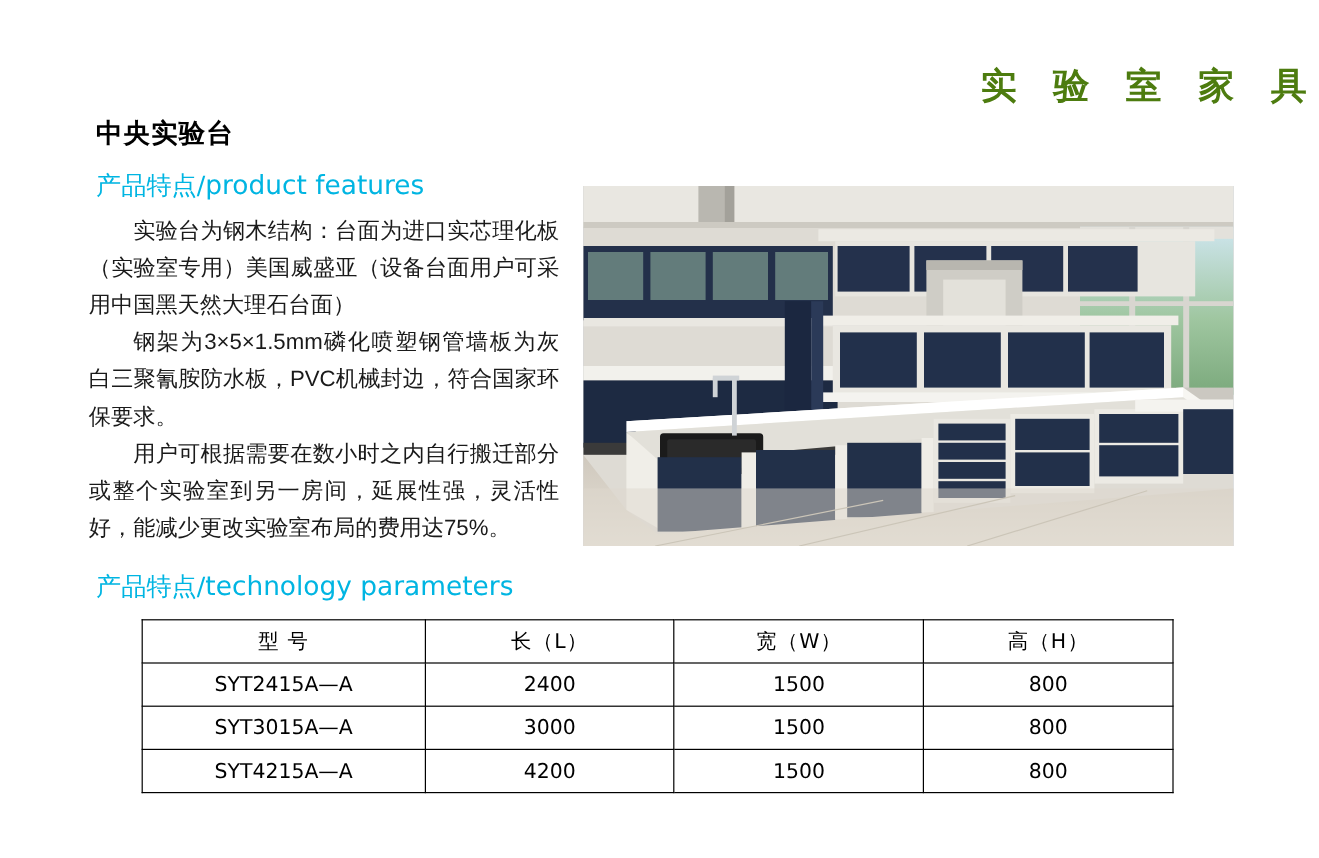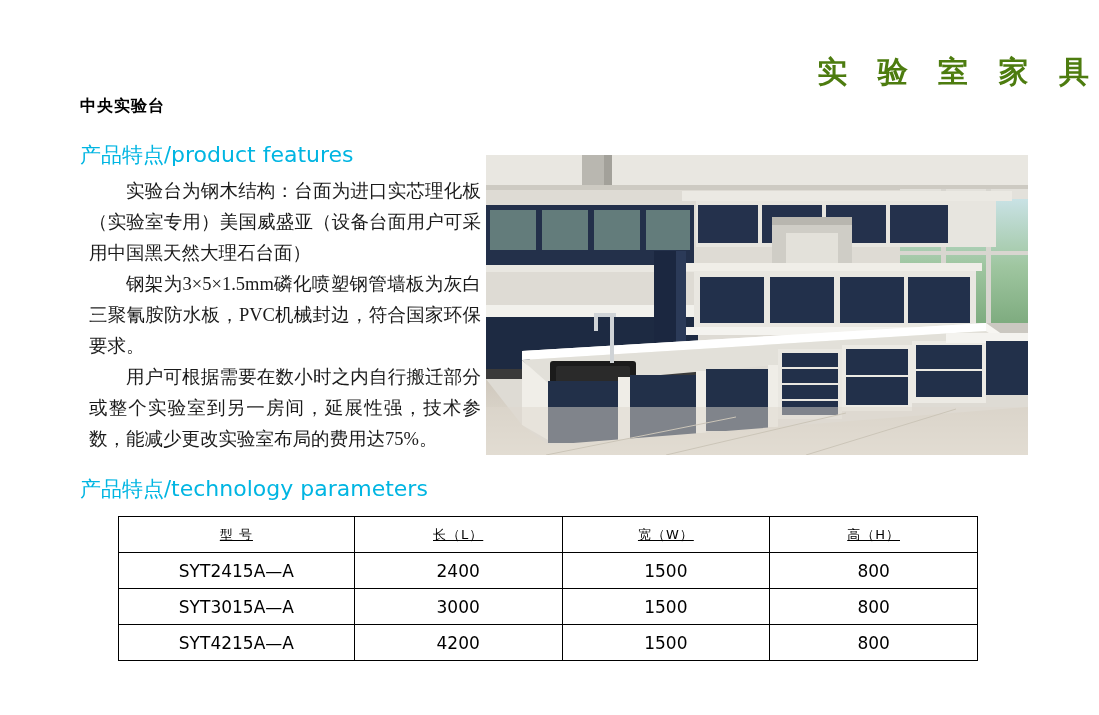--- a/index.html
+++ b/index.html
@@ -28,21 +28,21 @@
     letter-spacing: 10px;
     color: #4d7c0f;
   }
 
   .section-title {
     position: absolute;
     top: 96px;
     left: 80px;
     font-family: Liberation Sans, sans-serif;
     font-weight: bold;
-    font-size: 16px;
+    font-size: 22px;
     color: #000;
     letter-spacing: 1px;
   }
 
   .heading-cyan {
     position: absolute;
     font-family: "DejaVu Sans", sans-serif;
     font-weight: normal;
     font-size: 21px;
     color: #00b5e2;
@@ -54,26 +54,25 @@
   .heading-cyan .en { font-size: 22px; }
 
   #features-heading { top: 141px; left: 80px; }
   #tech-heading { top: 475px; left: 80px; }
 
   .body-text {
     position: absolute;
     top: 176px;
     left: 74px;
     width: 392px;
-    font-family: Liberation Serif, serif;
+    font-family: Liberation Sans, sans-serif;
     font-size: 18.5px;
     line-height: 31px;
     color: #1a1a1a;
     text-align: justify;
-    margin-left: 15px;
   }
   .body-text p {
     margin: 0;
     text-indent: 2em;
   }
 
   .photo {
     position: absolute;
     top: 155px;
     left: 486px;
@@ -96,44 +95,43 @@
     border: 1px solid #000;
     height: 35px;
     text-align: center;
     font-family: "DejaVu Sans", sans-serif;
     font-size: 17px;
     color: #000;
     font-weight: normal;
     padding: 0;
   }
   table.spec thead th {
-    font-size: 13px;
+    font-size: 17px;
     letter-spacing: 1px;
-    text-decoration: underline;
   }
   table.spec col.c0 { width: 236px; }
   table.spec col.c1 { width: 208px; }
   table.spec col.c2 { width: 208px; }
   table.spec col.c3 { width: 208px; }
 </style>
 </head>
 <body>
 
 <div class="page-title">实 验 室 家 具</div>
 
 <div class="section-title">中央实验台</div>
 
 <div class="heading-cyan" id="features-heading">
   <span class="cn">产品特点</span><span class="sep">/</span><span class="en">product features</span>
 </div>
 
 <div class="body-text">
   <p>实验台为钢木结构：台面为进口实芯理化板（实验室专用）美国威盛亚（设备台面用户可采用中国黑天然大理石台面）</p>
   <p>钢架为3×5×1.5mm磷化喷塑钢管墙板为灰白三聚氰胺防水板，PVC机械封边，符合国家环保要求。</p>
-  <p>用户可根据需要在数小时之内自行搬迁部分或整个实验室到另一房间，延展性强，技术参数，能减少更改实验室布局的费用达75%。</p>
+  <p>用户可根据需要在数小时之内自行搬迁部分或整个实验室到另一房间，延展性强，灵活性好，能减少更改实验室布局的费用达75%。</p>
 </div>
 
 <div class="photo">
   <svg width="542" height="300" viewBox="0 0 542 300" xmlns="http://www.w3.org/2000/svg">
     <defs>
       <linearGradient id="winGrad" x1="0" y1="0" x2="0" y2="1">
         <stop offset="0%" stop-color="#cfe6ef"></stop>
         <stop offset="55%" stop-color="#9fc6a0"></stop>
         <stop offset="100%" stop-color="#7ba97c"></stop>
       </linearGradient>

